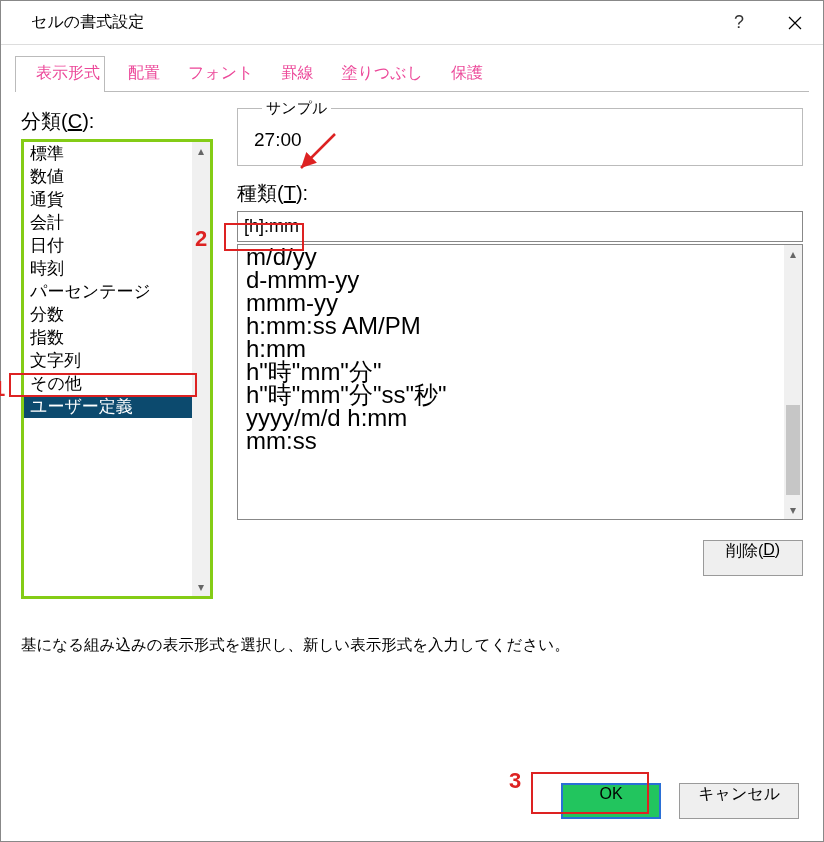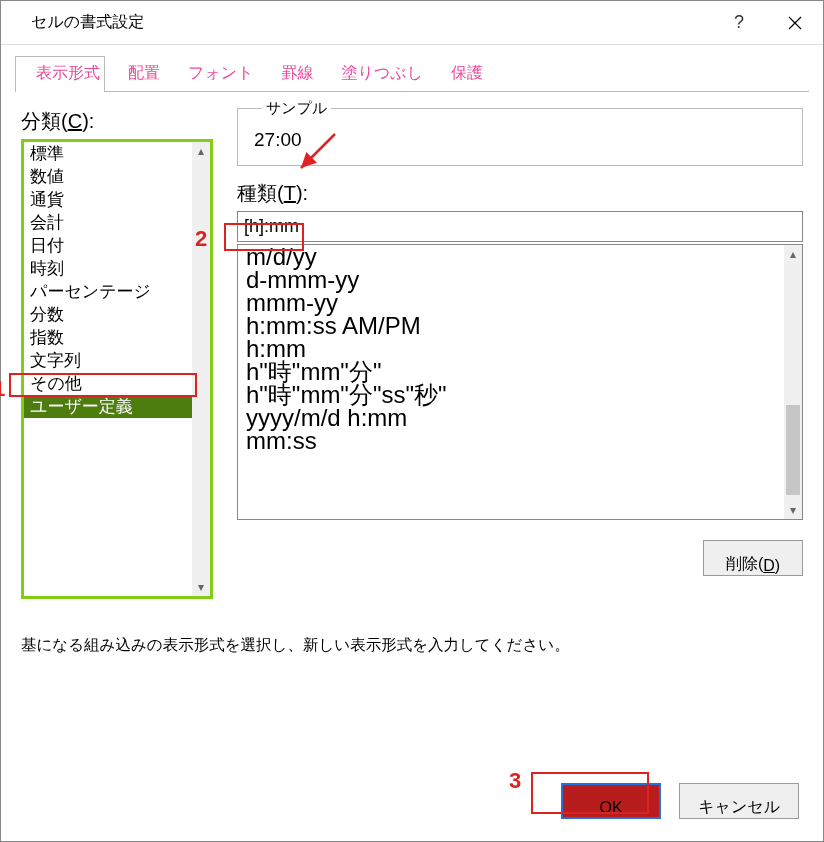--- a/index.html
+++ b/index.html
@@ -82,21 +82,21 @@
     align-items: center;
   }
   .scroll .arrow { font-size: 12px; color: #666; padding: 2px 0; }
   .category-list { padding: 0; margin: 0; list-style: none; }
   .category-list li {
     padding: 0 6px;
     font-size: 17px; line-height: 23px;
     white-space: nowrap;
   }
   .category-list li.selected {
-    background: #4d7c0f; color: #fff;
+    background: #0c4a6e; color: #fff;
   }
 
   .right-col { flex: 1; display: flex; flex-direction: column; }
 
   .sample-box {
     border: 1px solid #bbb;
     position: relative;
     padding: 16px 14px 10px 14px;
     margin-bottom: 14px;
   }
@@ -144,28 +144,28 @@
   .type-scrollbar .arrow { font-size: 12px; color: #666; padding: 2px 0; }
   .type-scrollbar .thumb {
     position: absolute; top: 160px; height: 90px; left: 2px; right: 2px;
     background: #c6c6c6;
   }
 
   .delete-row {
     margin-top: 20px; text-align: right;
   }
   .btn {
-    display: inline-flex; align-items: flex-end; justify-content: center;
+    display: inline-flex; align-items: flex-start; justify-content: center;
     min-width: 100px; height: 36px;
     padding: 0 18px;
     border: 1px solid #9a9a9a; background: #efefef;
     font-size: 16px; font-family: inherit;
     cursor: default;
   }
-  .btn.primary { border: 2px solid #2a6fd6; background: #b91c1c; }
+  .btn.primary { border: 2px solid #2a6fd6; background: #22c55e; }
 
   .instruction {
     margin-top: 36px;
     font-size: 15.5px;
   }
 
   .action-row {
     position: absolute;
     bottom: 22px; right: 24px;
     display: flex; align-items: center; gap: 18px;

